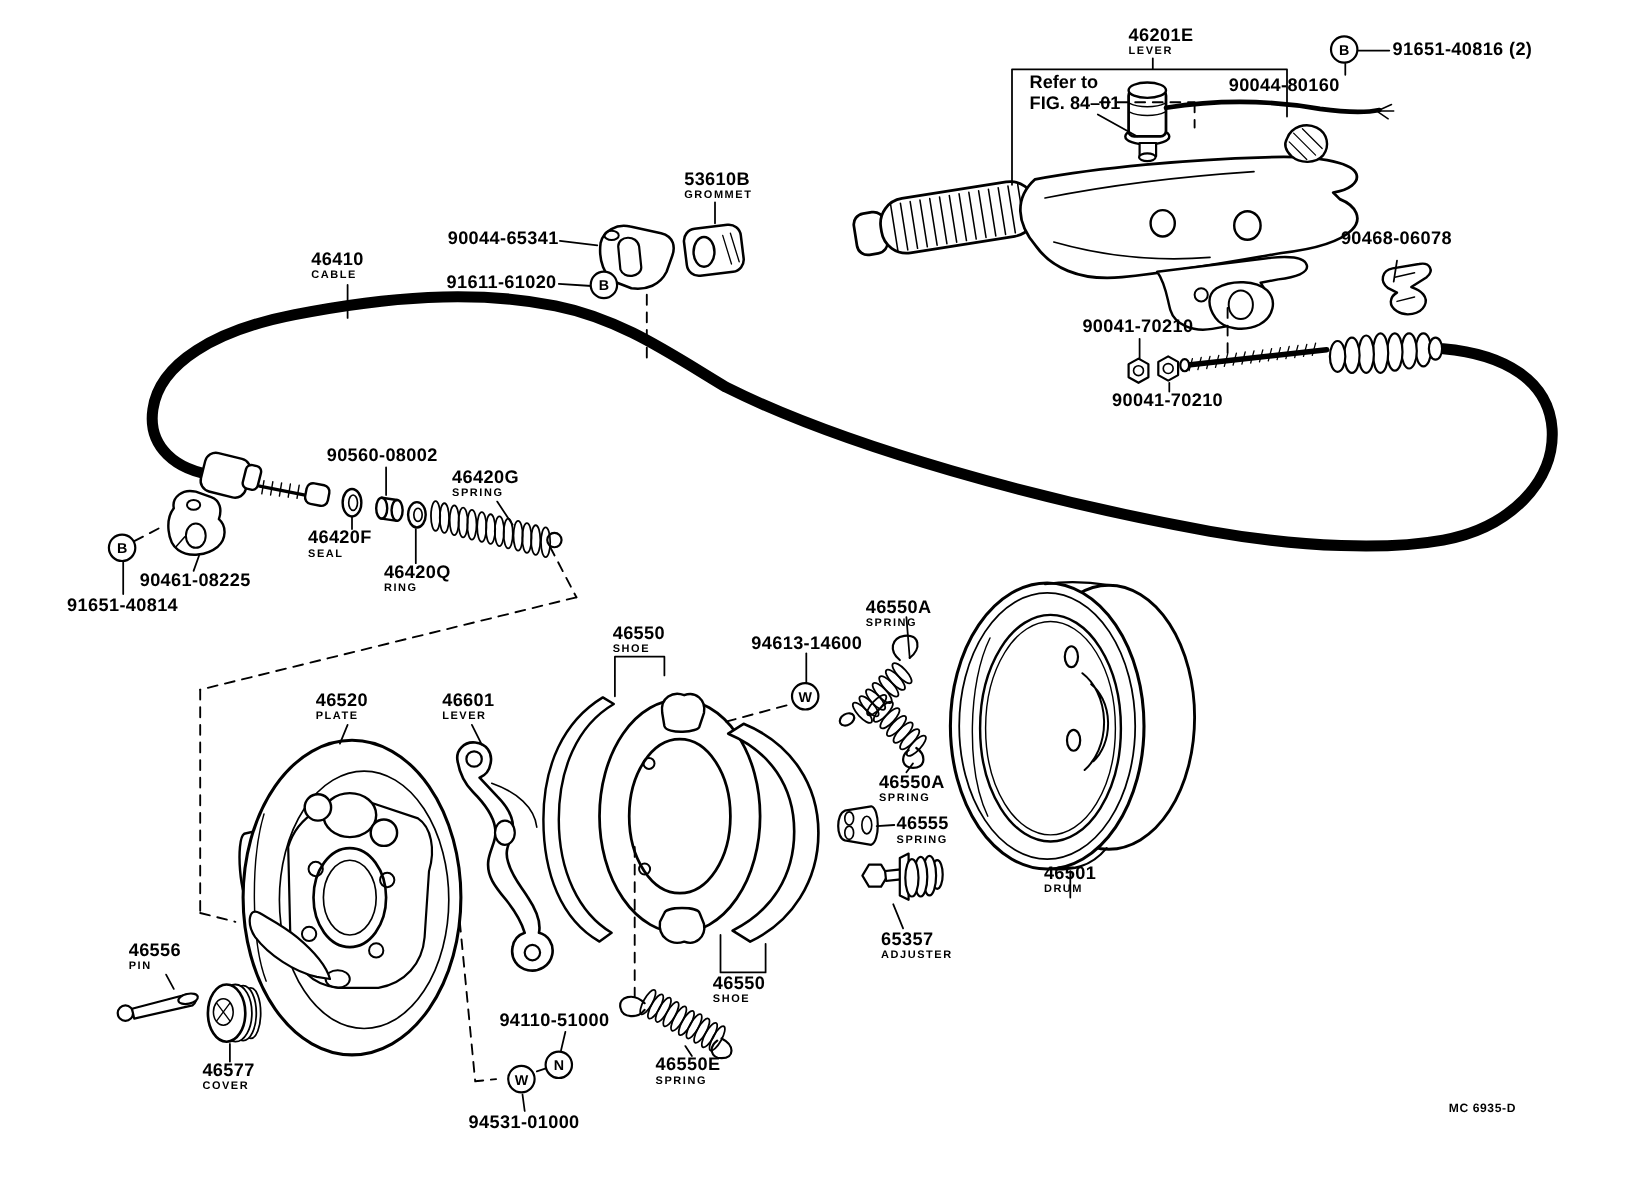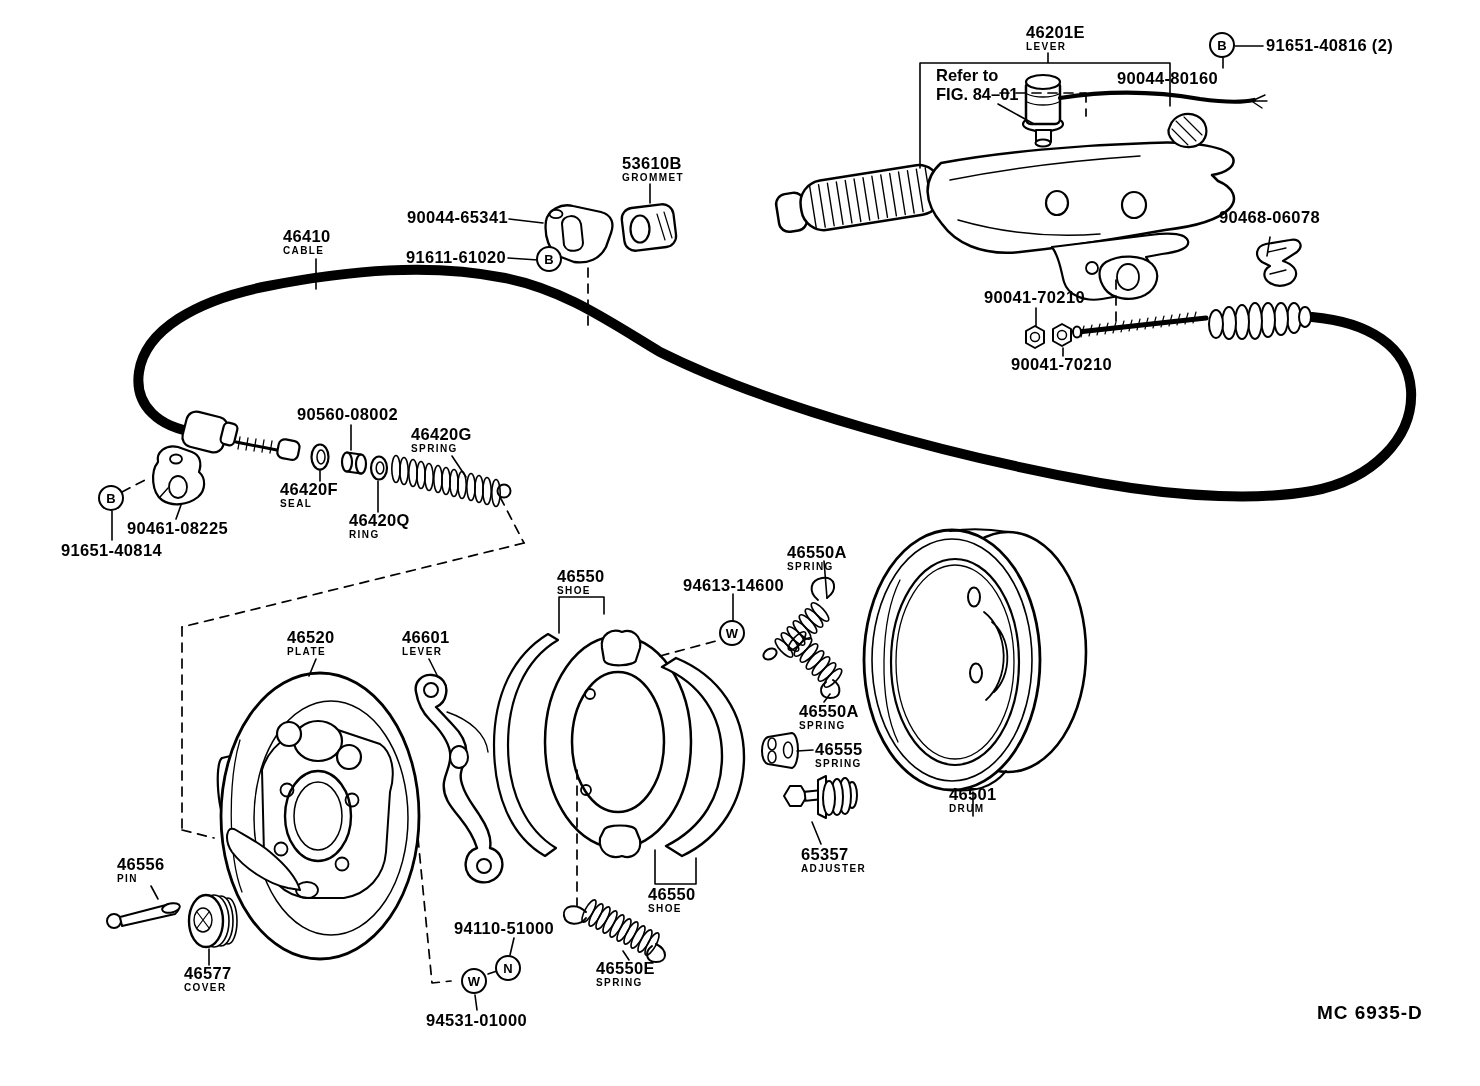--- a/index.html
+++ b/index.html
@@ -9,21 +9,21 @@
   .art path,.art line,.art ellipse,.art rect,.art circle,.art polygon,.art polyline{
       stroke:#000;fill:none;stroke-linecap:round;stroke-linejoin:round}
   .art .w{fill:#fff}
   .part{position:absolute;line-height:1.04;white-space:nowrap}
   .part .num{display:block;font-size:16.5px;font-weight:700;letter-spacing:.02em}
   .part .nm{display:block;font-size:10px;font-weight:700;letter-spacing:.14em;margin-top:1px}
   .badge{position:absolute;width:22px;height:22px;border:2.6px solid #000;border-radius:50%;
          display:flex;align-items:center;justify-content:center;
          font-size:13px;font-weight:700;background:#fff}
   .note{position:absolute;font-size:16.5px;font-weight:700;line-height:1.18;white-space:nowrap}
-  .figcode{position:absolute;font-size:19px;font-weight:700;letter-spacing:.05em}
+  .figcode{position:absolute;font-size:11px;font-weight:700;letter-spacing:.05em}
 </style>
 </head>
 <body>
 
 <div class="stage">
 
 <svg class="art" viewBox="0 0 1480 1086">
 
   <g>
     <path d="M196,432 C160,428 134,406 139,372 C145,330 196,300 268,286 C350,270 430,263 505,278 C565,290 610,322 660,352 C770,407 950,456 1100,483 C1185,498 1262,500 1312,491 C1372,480 1414,438 1411,390 C1408,346 1368,322 1312,317" stroke-width="10"></path>

